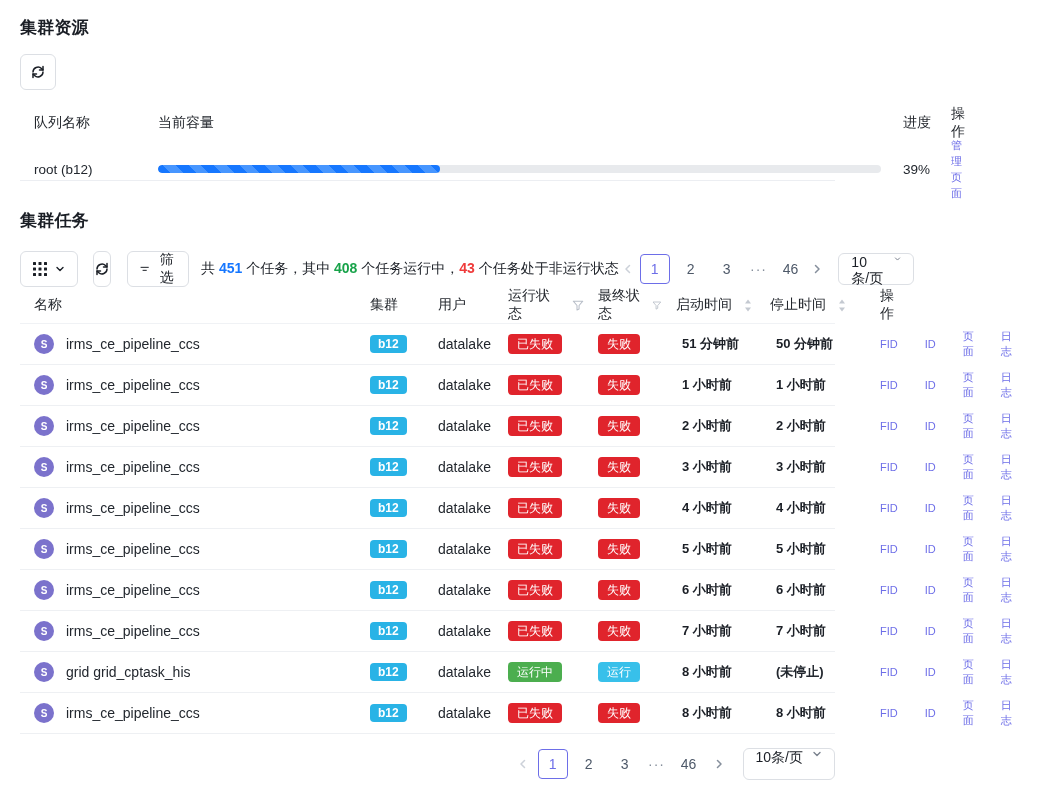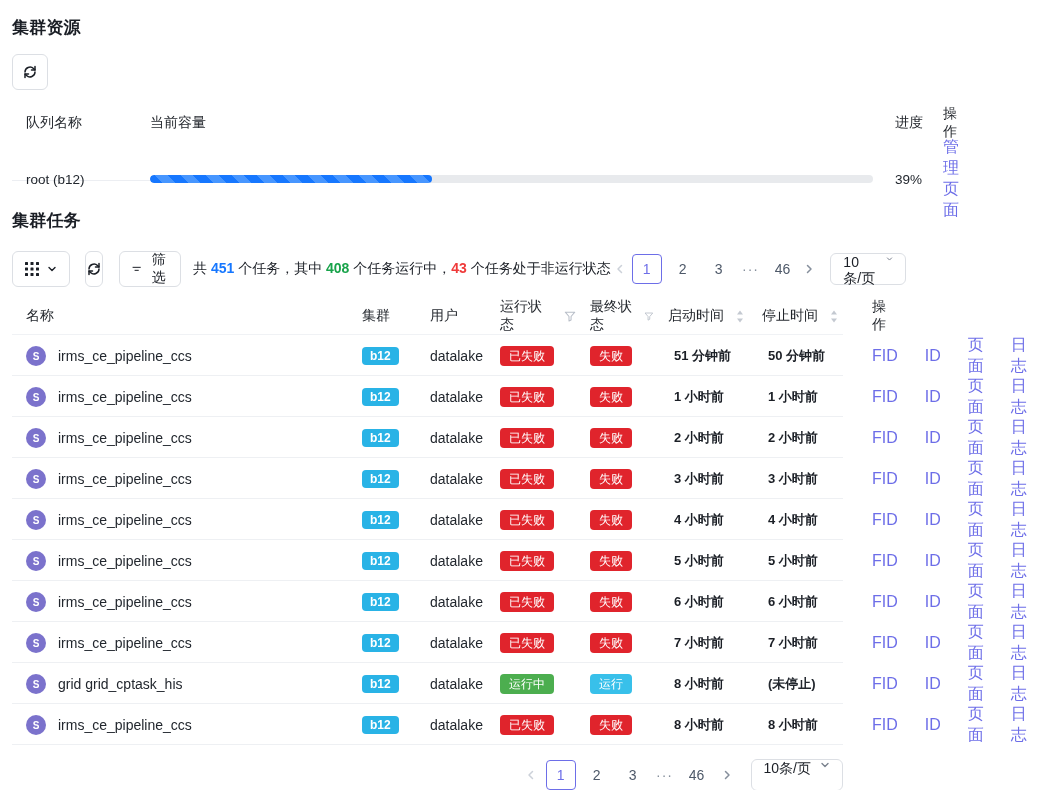--- a/index.html
+++ b/index.html
@@ -2,21 +2,21 @@
 <html style="--link: #6d6ee8; --blue: #1677ff; --green: #18a34a; --red-text: #ef3a3a; --badge-red: #e0242c; --badge-green: #4cae4f; --badge-cyan: #38c0ea; --cluster-badge: #29b3e6; --progress-fill: #1677ff; --avatar-bg: #7b72cc;"><head>
 <meta charset="utf-8">
 <style>
   * { box-sizing: border-box; margin: 0; padding: 0; }
   html,body { background:#fff; }
   body {
     width:1039px; height:790px; overflow:hidden;
     font-family:"Liberation Sans","DejaVu Sans",sans-serif;
     color:#22272e;
   }
-  .page { width:855px; padding:0 12px; }
+  .page { width:855px; padding:0 20px; }
   .section-title { font-size:17px; font-weight:700; color:#1b1f26; letter-spacing:.2px; }
   .title-resources { margin-top:16px; }
   .title-tasks { margin-top:28px; }
 
   .icon-btn {
     width:36px; height:36px; margin-top:15px;
     border:1px solid #dcdfe4; border-radius:6px; background:#fff;
     display:inline-flex; align-items:center; justify-content:center; cursor:pointer;
   }
   .btn {
@@ -31,21 +31,21 @@
   .res-head { height:32px; margin-top:15px; font-size:14px; font-weight:500; color:#1f2329; }
   .res-row  { height:44px; border-bottom:1px solid #eceef2; font-size:13.5px; color:#22272e; }
   .pl14 { padding-left:14px; }
   .pl12 { padding-left:12px; }
   .pl10 { padding-left:10px; }
   .track { width:723px; height:8px; border-radius:4px; background:#e8eaed; overflow:hidden; }
   .fill  {
     height:8px; border-radius:4px;
     background:repeating-linear-gradient(45deg, var(--progress-fill) 0 9px, #4796ff 9px 18px);
   }
-  a.link { color:var(--link); text-decoration:none; font-size:16px; cursor:pointer; }
+  a.link { color:var(--link); text-decoration:none; font-size:11px; cursor:pointer; }
 
   
   .toolbar { display:flex; align-items:center; margin-top:18px; height:37px; }
   .gap15 { margin-left:15px; } .gap16 { margin-left:16px; }
   .summary { margin-left:12px; font-size:14px; color:#1b1f26; white-space:nowrap; }
   .c-blue  { color:var(--blue);  font-weight:600; }
   .c-green { color:var(--green); font-weight:600; }
   .c-red   { color:var(--red-text); font-weight:600; }
 
   
@@ -56,21 +56,21 @@
   .pg-item.active { border:1px solid var(--link); color:var(--link); line-height:28px; background:#fff; }
   .pg-ellipsis { min-width:28px; text-align:center; color:#868f9c; letter-spacing:1px; }
   .pg-size {
     height:32px; border:1px solid #dcdfe4; border-radius:6px; background:#fff;
     display:inline-flex; align-items:flex-start; gap:9px; padding:0 12px; margin-left:12px;
     font-size:14px; color:#1b1f26; cursor:pointer;
   }
 
   
   .task-grid { display:grid; grid-template-columns:336px 68px 70px 90px 78px 94px 110px 1fr; align-items:center; }
-  .task-head { height:37px; margin-top:11px; border-bottom:1px solid #f0f2f5; font-size:14px; font-weight:500; color:#1f2329; }
+  .task-head { height:37px; border-bottom:1px solid #f0f2f5; font-size:14px; font-weight:500; color:#1f2329; }
   .hcell { display:flex; align-items:center; padding-left:14px; gap:12px; }
   .trow { height:41px; border-bottom:1px solid #eef0f3; font-size:14px; color:#22272e; }
   .cell { display:flex; align-items:center; padding-left:14px; }
   .avatar {
     width:20px; height:20px; border-radius:50%; background:var(--avatar-bg);
     color:#fff; font-size:10px; font-weight:700;
     display:inline-flex; align-items:center; justify-content:center; margin-right:12px; flex:none;
   }
   .tag-cluster {
     background:var(--cluster-badge); color:#fff; font-size:12px; font-weight:700;

